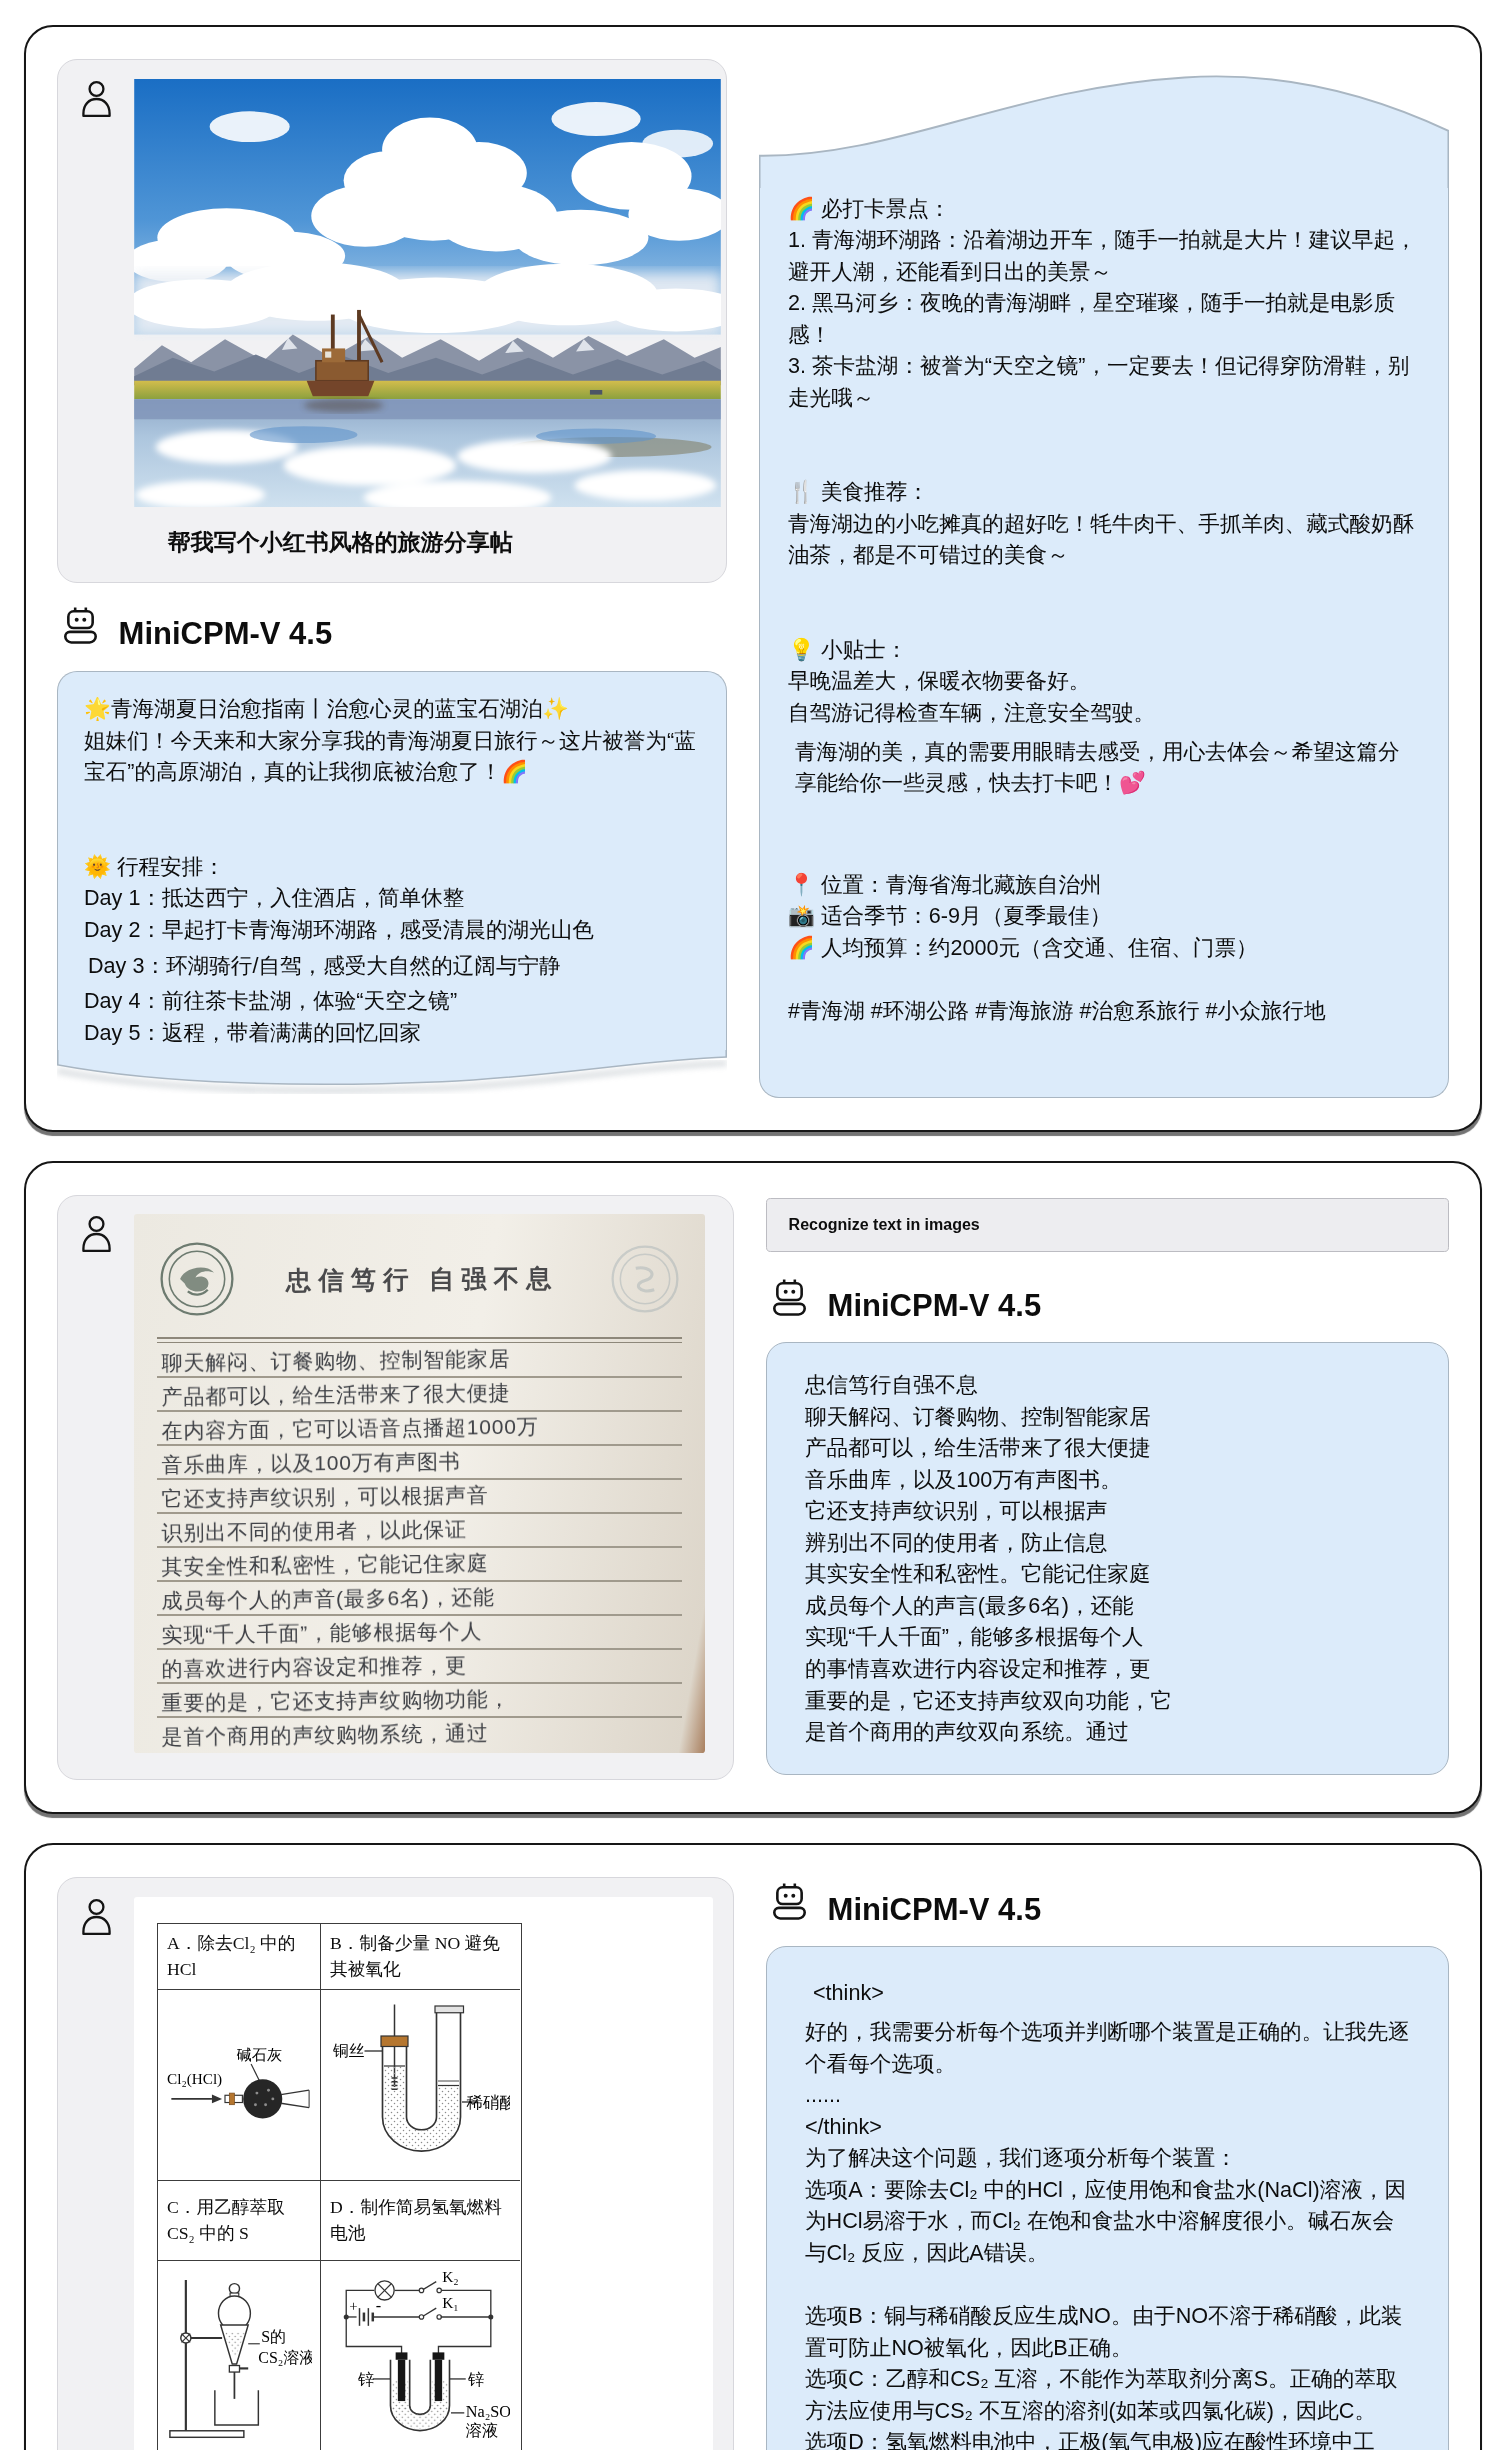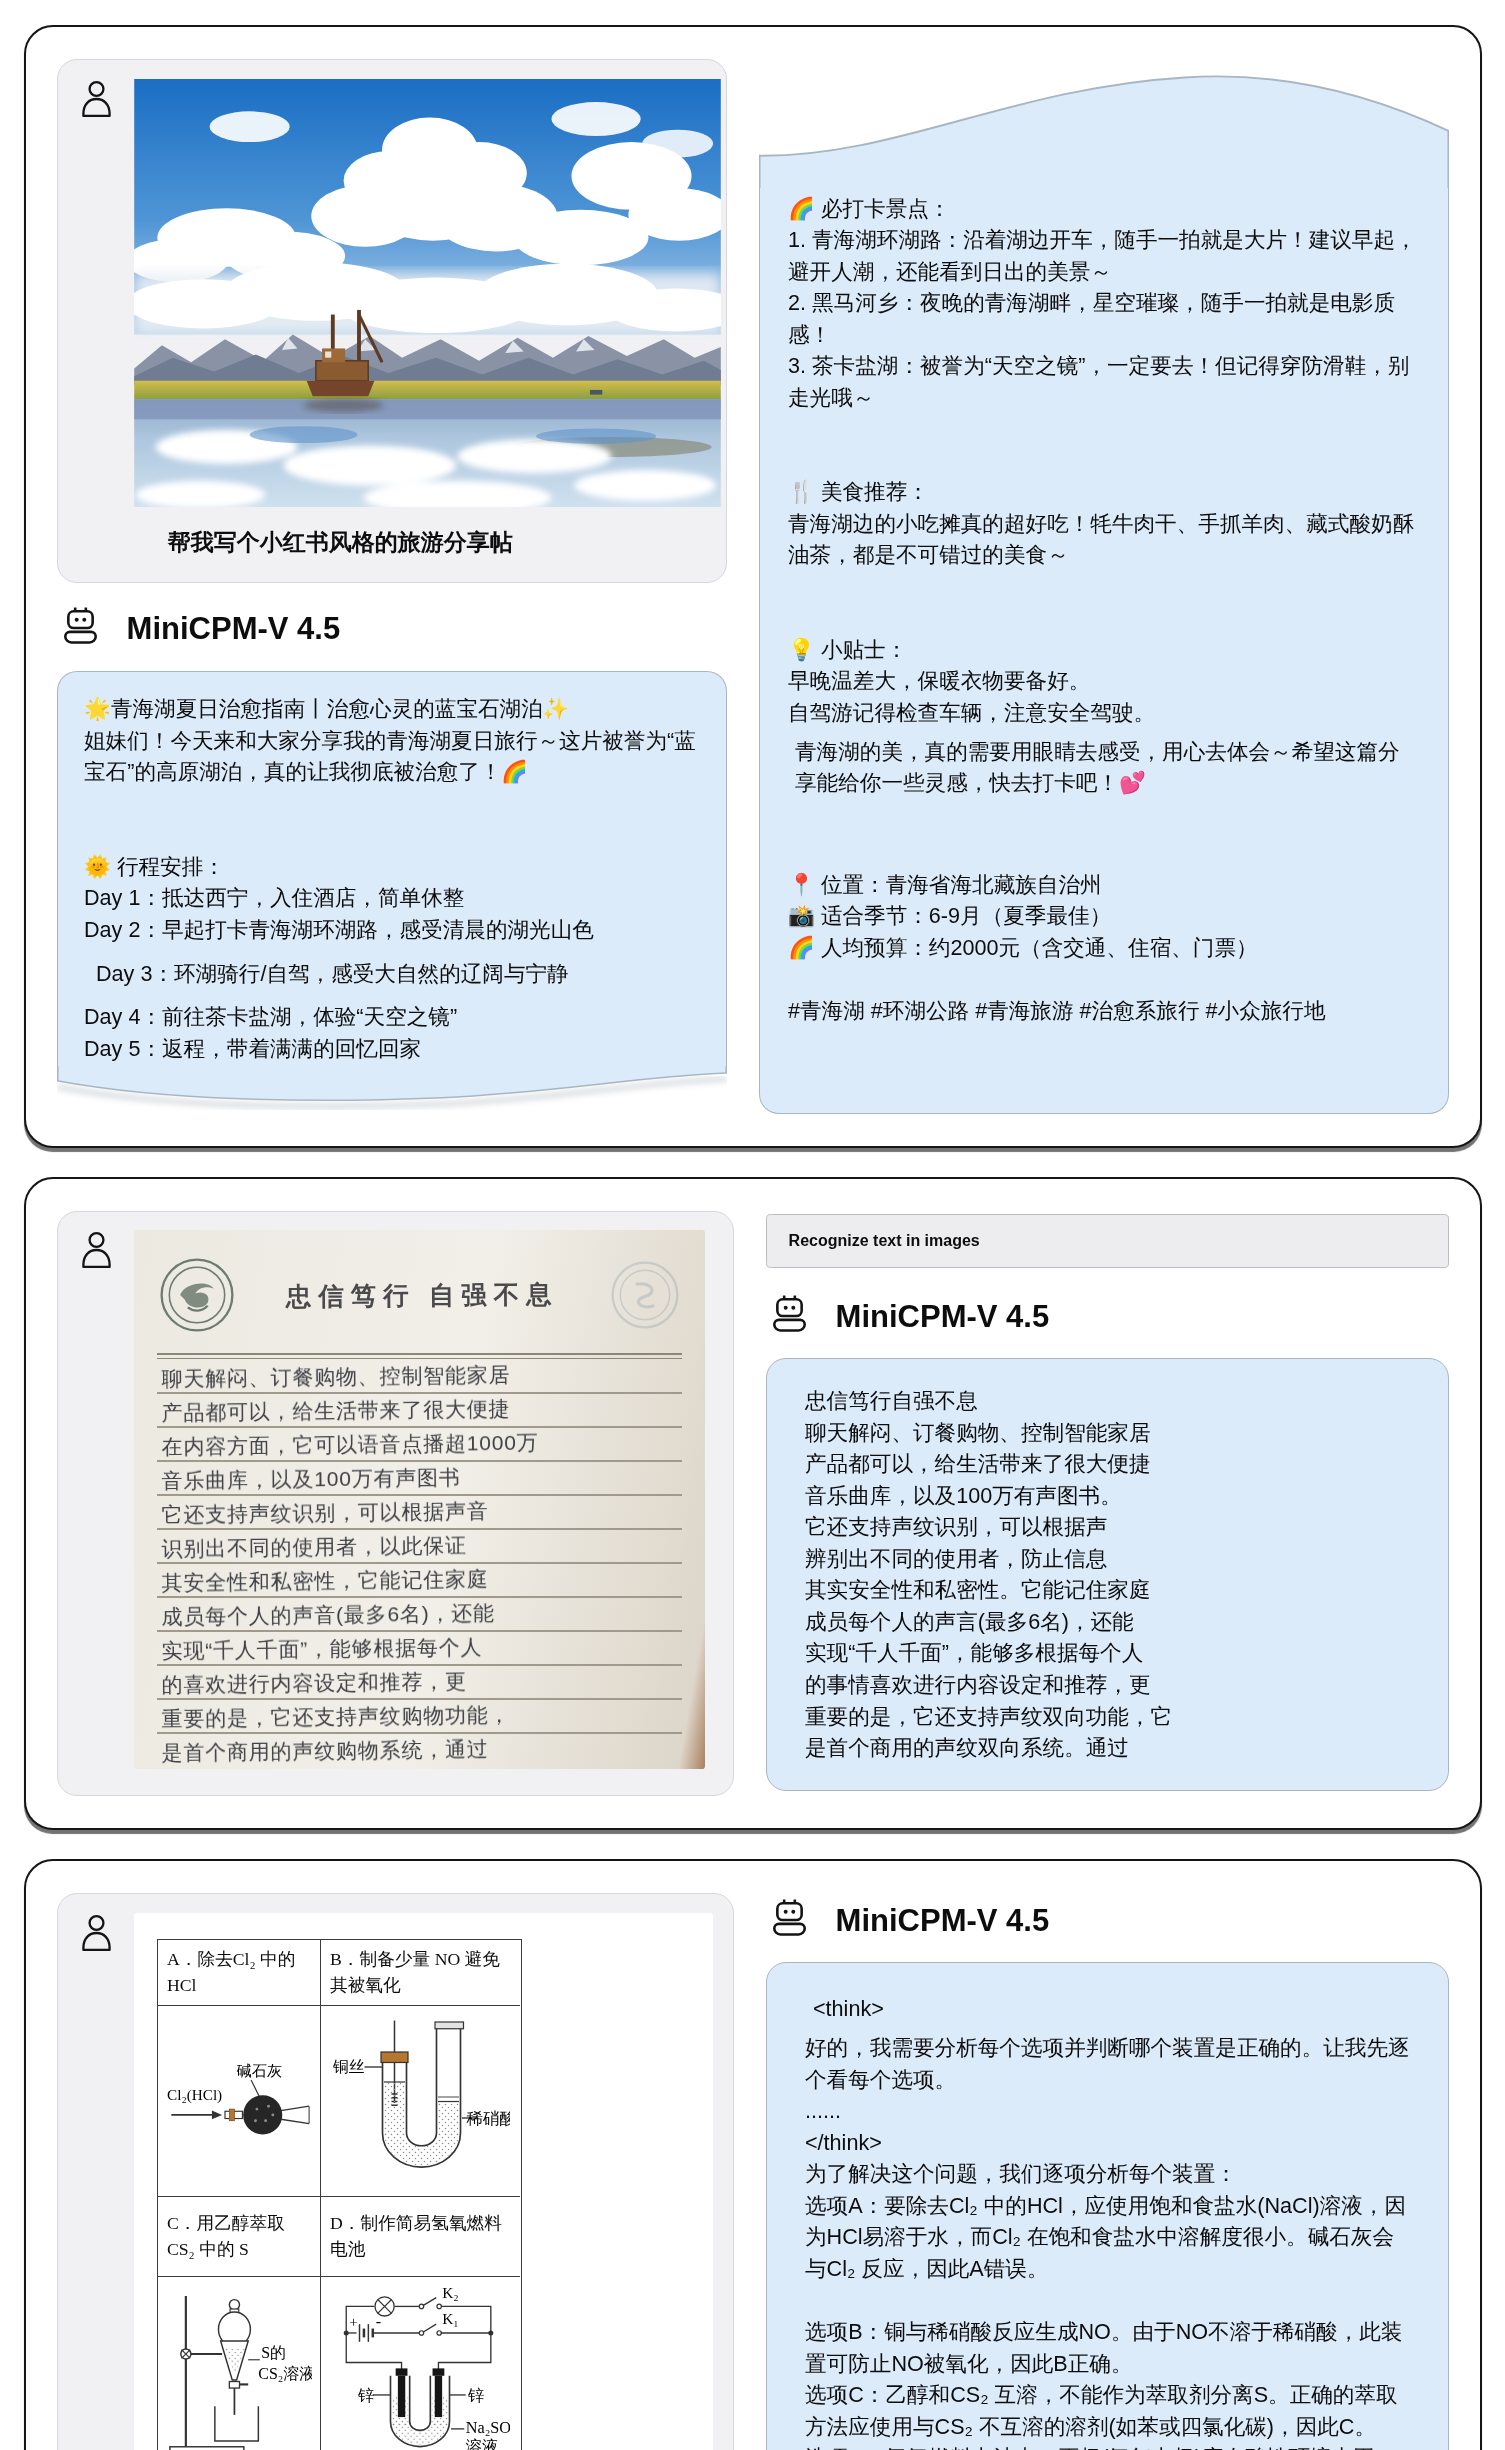--- a/index.html
+++ b/index.html
@@ -5,21 +5,21 @@
   html,body{margin:0;padding:0;background:#fff;}
   body{width:1506px;font-family:"Liberation Sans",sans-serif;color:#0d0d0d;padding:25px 0 15.4px;}
   .panel{width:1458px;margin:0 24px 29px;border:2.3px solid #161616;border-radius:29px;background:#fff;
          box-shadow:0 3.8px 0.8px -0.8px rgba(0,0,0,.55);box-sizing:border-box;padding:32px 31px;
          display:grid;grid-template-columns:670px 1fr;column-gap:32px;}
   .col{min-width:0;}
   .bubble-gray{background:#f1f1f3;border:0.8px solid #d7d7dc;border-radius:20px;padding:18.5px 20px 21.6px;}
   .user-grid{display:grid;grid-template-columns:45px 1fr;column-gap:10.8px;}
   .avatar svg{display:block;}
   .caption{font-weight:bold;font-size:23px;margin:20px 0 3.1px 34px;}
-  .bot-header{display:flex;align-items:center;gap:28px;font-size:31px;font-weight:bold;margin:23px 0 18.5px 4.6px;}
+  .bot-header{display:flex;align-items:flex-end;gap:20px;font-size:31px;font-weight:bold;margin:23px 0 18.5px 4.6px;}
   .bubble-blue-top{background:#dcebfa;border:0.8px solid #a9b6c2;border-bottom:none;border-radius:20px 20px 0 0;
                    padding:21.6px 26px 1.5px;}
   .wave-bottom{display:block;width:100%;height:48px;}
   .bubble-cont{display:flex;flex-direction:column;height:100%;}
   .wave-top{display:block;width:100%;height:129px;flex:0 0 auto;}
   .bubble-blue-body{background:#dcebfa;border:0.8px solid #a9b6c2;border-top:none;border-radius:0 0 20px 20px;
                     padding:4.6px 28px 26px;flex:1 1 auto;}
   .bubble-blue{background:#dcebfa;border:0.8px solid #a9b6c2;border-radius:20px;padding:26px 38px;}
   .msg-line{font-size:21.6px;line-height:1.46;min-height:1.46em;white-space:pre-wrap;}
   .prompt-box{background:#ededf0;border:1.5px solid #bcbcc2;border-radius:4.6px;padding:17px 21.6px;
@@ -176,21 +176,21 @@
 
     <div>
       <div class="bubble-blue-top" style="margin:0;">
           <p class="msg-line" style="margin: 0px;">🌟青海湖夏日治愈指南丨治愈心灵的蓝宝石湖泊✨</p>
           <p class="msg-line" style="margin: 0px;">姐妹们！今天来和大家分享我的青海湖夏日旅行～这片被誉为“蓝宝石”的高原湖泊，真的让我彻底被治愈了！🌈</p>
           <p class="msg-line" style="margin: 0px;"></p>
           <p class="msg-line" style="margin: 0px;"></p>
           <p class="msg-line" style="margin: 0px;">🌞 行程安排：</p>
           <p class="msg-line" style="margin: 0px;">Day 1：抵达西宁，入住酒店，简单休整</p>
           <p class="msg-line" style="margin: 0px;">Day 2：早起打卡青海湖环湖路，感受清晨的湖光山色</p>
-          <p class="msg-line" style="margin: 12px;">Day 3：环湖骑行/自驾，感受大自然的辽阔与宁静</p>
+          <p class="msg-line" style="margin: 4px;">Day 3：环湖骑行/自驾，感受大自然的辽阔与宁静</p>
           <p class="msg-line" style="margin: 0px;">Day 4：前往茶卡盐湖，体验“天空之镜”</p>
           <p class="msg-line" style="margin: 0px;">Day 5：返程，带着满满的回忆回家</p>
         </div>
       <svg class="wave-bottom" viewBox="0 0 870 62" preserveAspectRatio="none">
         <path d="M870,11 C760,15 640,37 500,43 C330,50 140,47 0,21" fill="none" stroke="#9aa4ad" stroke-width="5" opacity=".55" filter="url(#soft)" transform="translate(0,6)"></path>
         <path d="M0,0 H870 V9 C760,13 640,35 500,41 C330,48 140,45 0,19 Z" fill="#dcebfa"></path>
         <path d="M870,9 C760,13 640,35 500,41 C330,48 140,45 0,19" fill="none" stroke="#a9b6c2" stroke-width="2"></path>
         <line x1="1" y1="0" x2="1" y2="19" stroke="#a9b6c2" stroke-width="2"></line>
         <line x1="869" y1="0" x2="869" y2="9" stroke="#a9b6c2" stroke-width="2"></line>
       </svg>

